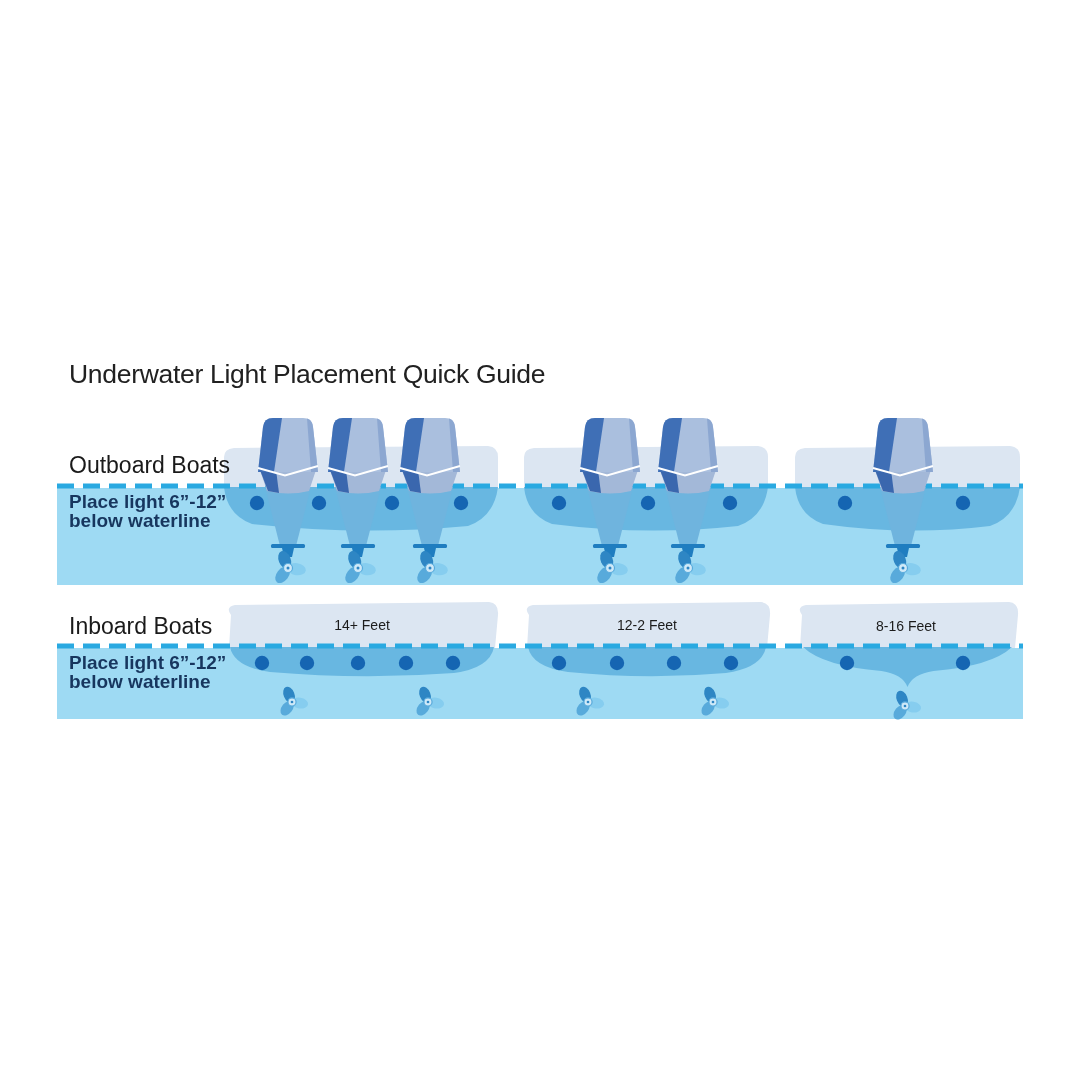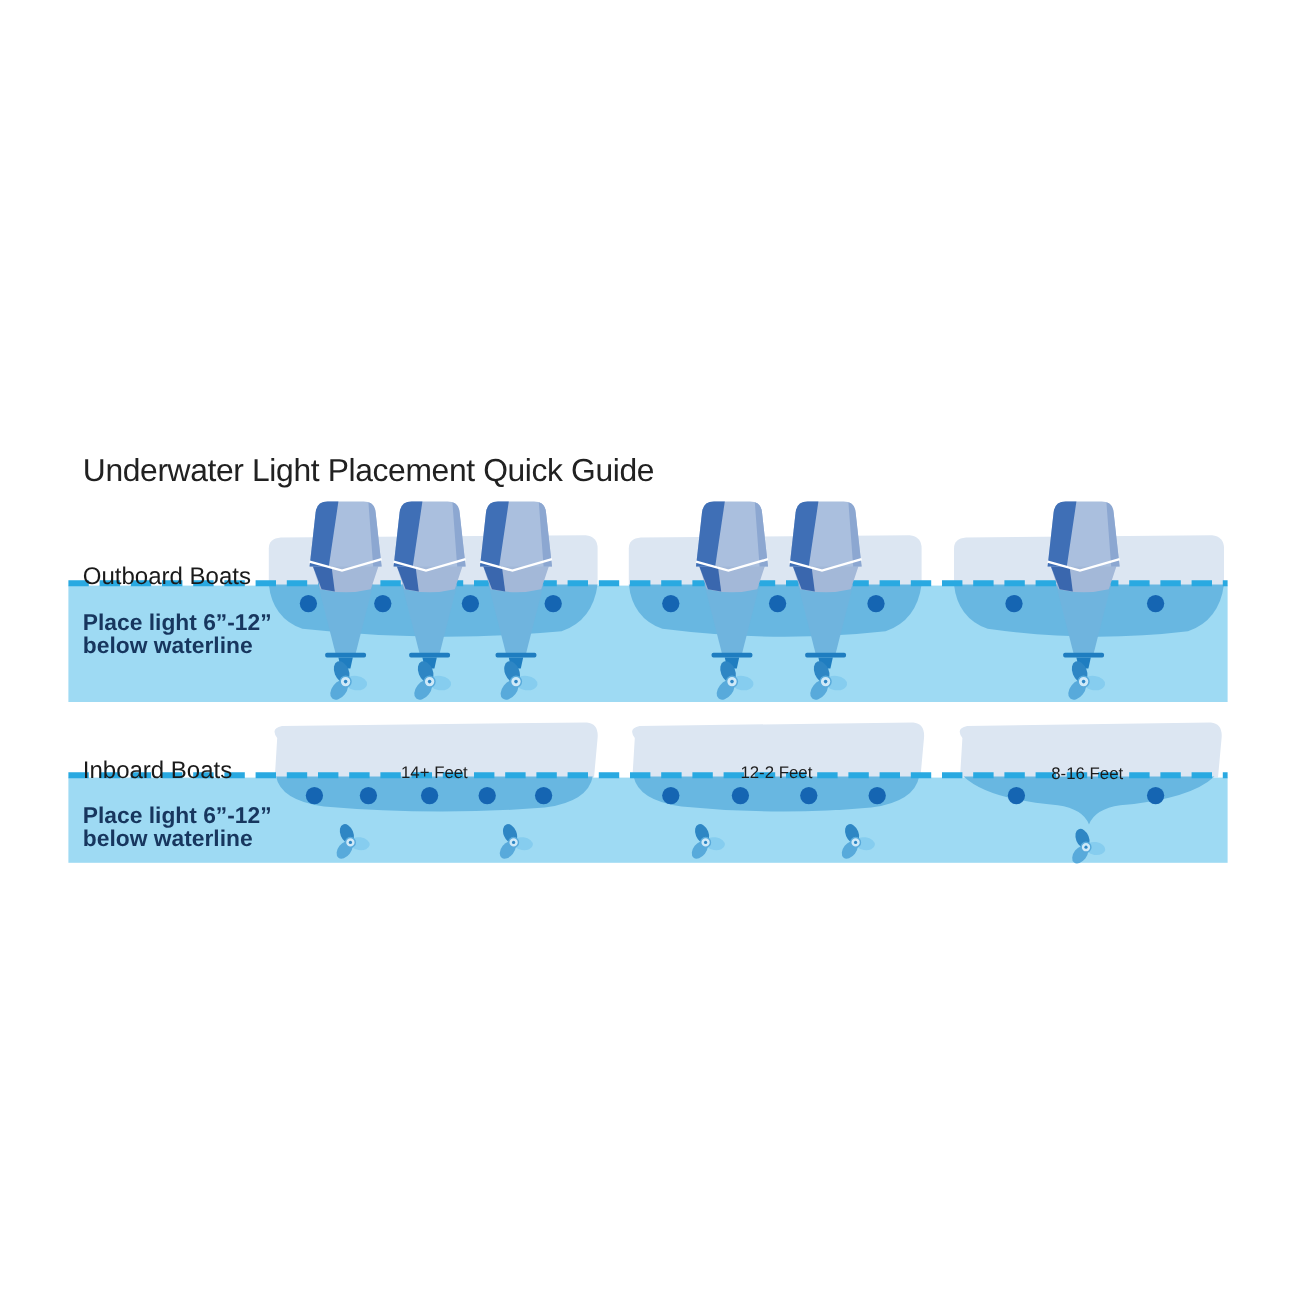--- a/index.html
+++ b/index.html
@@ -1,23 +1,23 @@
 <!DOCTYPE html>
 <html><head>
 <meta charset="utf-8">
 <style>
   html,body{margin:0;padding:0;background:#ffffff;}
   .canvas{
     position:relative;width:1080px;height:1080px;background:#ffffff;
     font-family:"Liberation Sans",sans-serif;overflow:hidden;
   }
   .canvas svg{position:absolute;left:0;top:0;}
-  .txt{position:absolute;white-space:nowrap;margin-top:18px;}
+  .txt{position:absolute;white-space:nowrap;}
   .title{left:69px;top:359px;font-size:26.5px;letter-spacing:-0.3px;color:#212121;}
-  .section-label{font-size:20px;color:#1a1a1a;}
+  .section-label{font-size:23px;color:#1a1a1a;}
   .label-outboard{left:69px;top:452px;}
   .label-inboard{left:69px;top:613px;text-align:center;}
   .note{font-size:19px;font-weight:700;color:#17365e;line-height:18.5px;}
   .note-outboard{left:69px;top:493px;}
   .note-inboard{left:69px;top:654px;}
   .size-label{font-size:14px;color:#1c1c1c;transform:translate(-50%,0);}
   .size-1{left:362px;top:617px;}
   .size-2{left:647px;top:617px;}
   .size-3{left:906px;top:618px;}
 </style>

